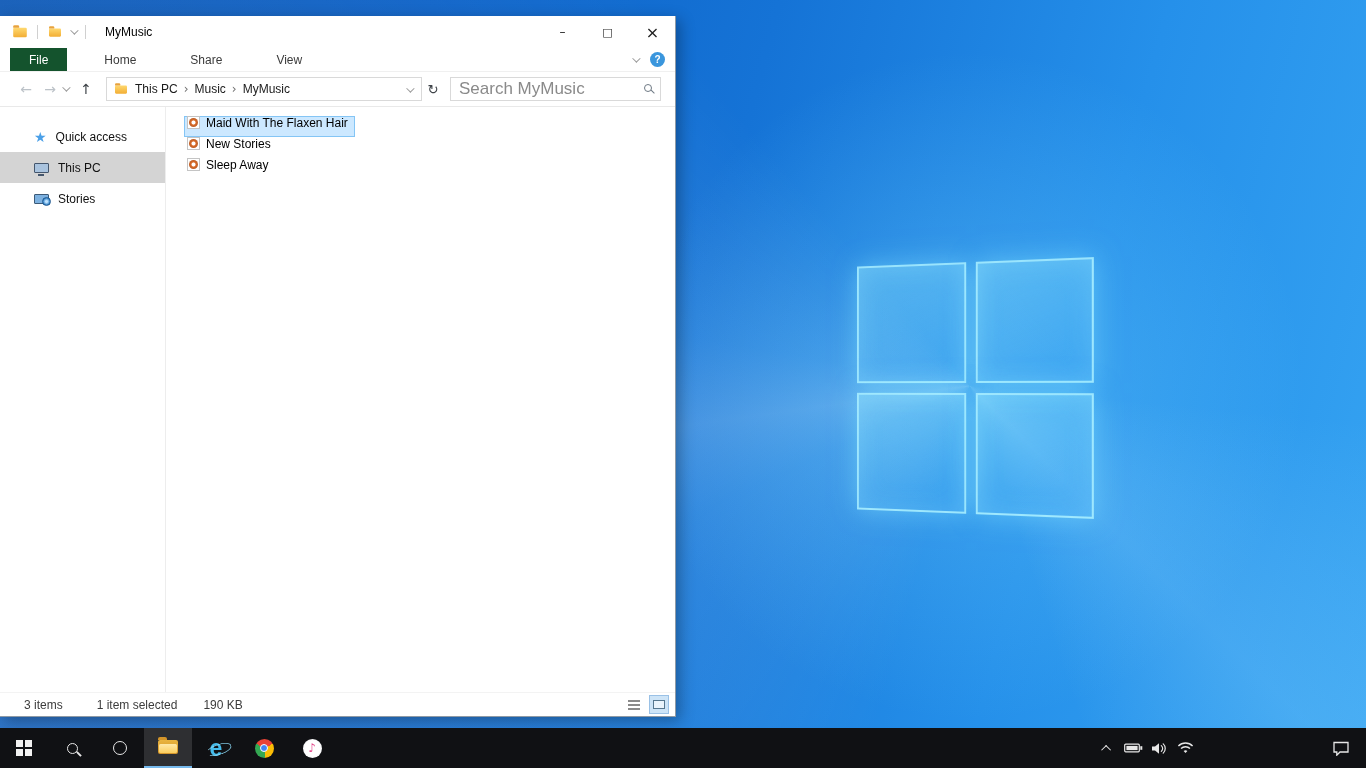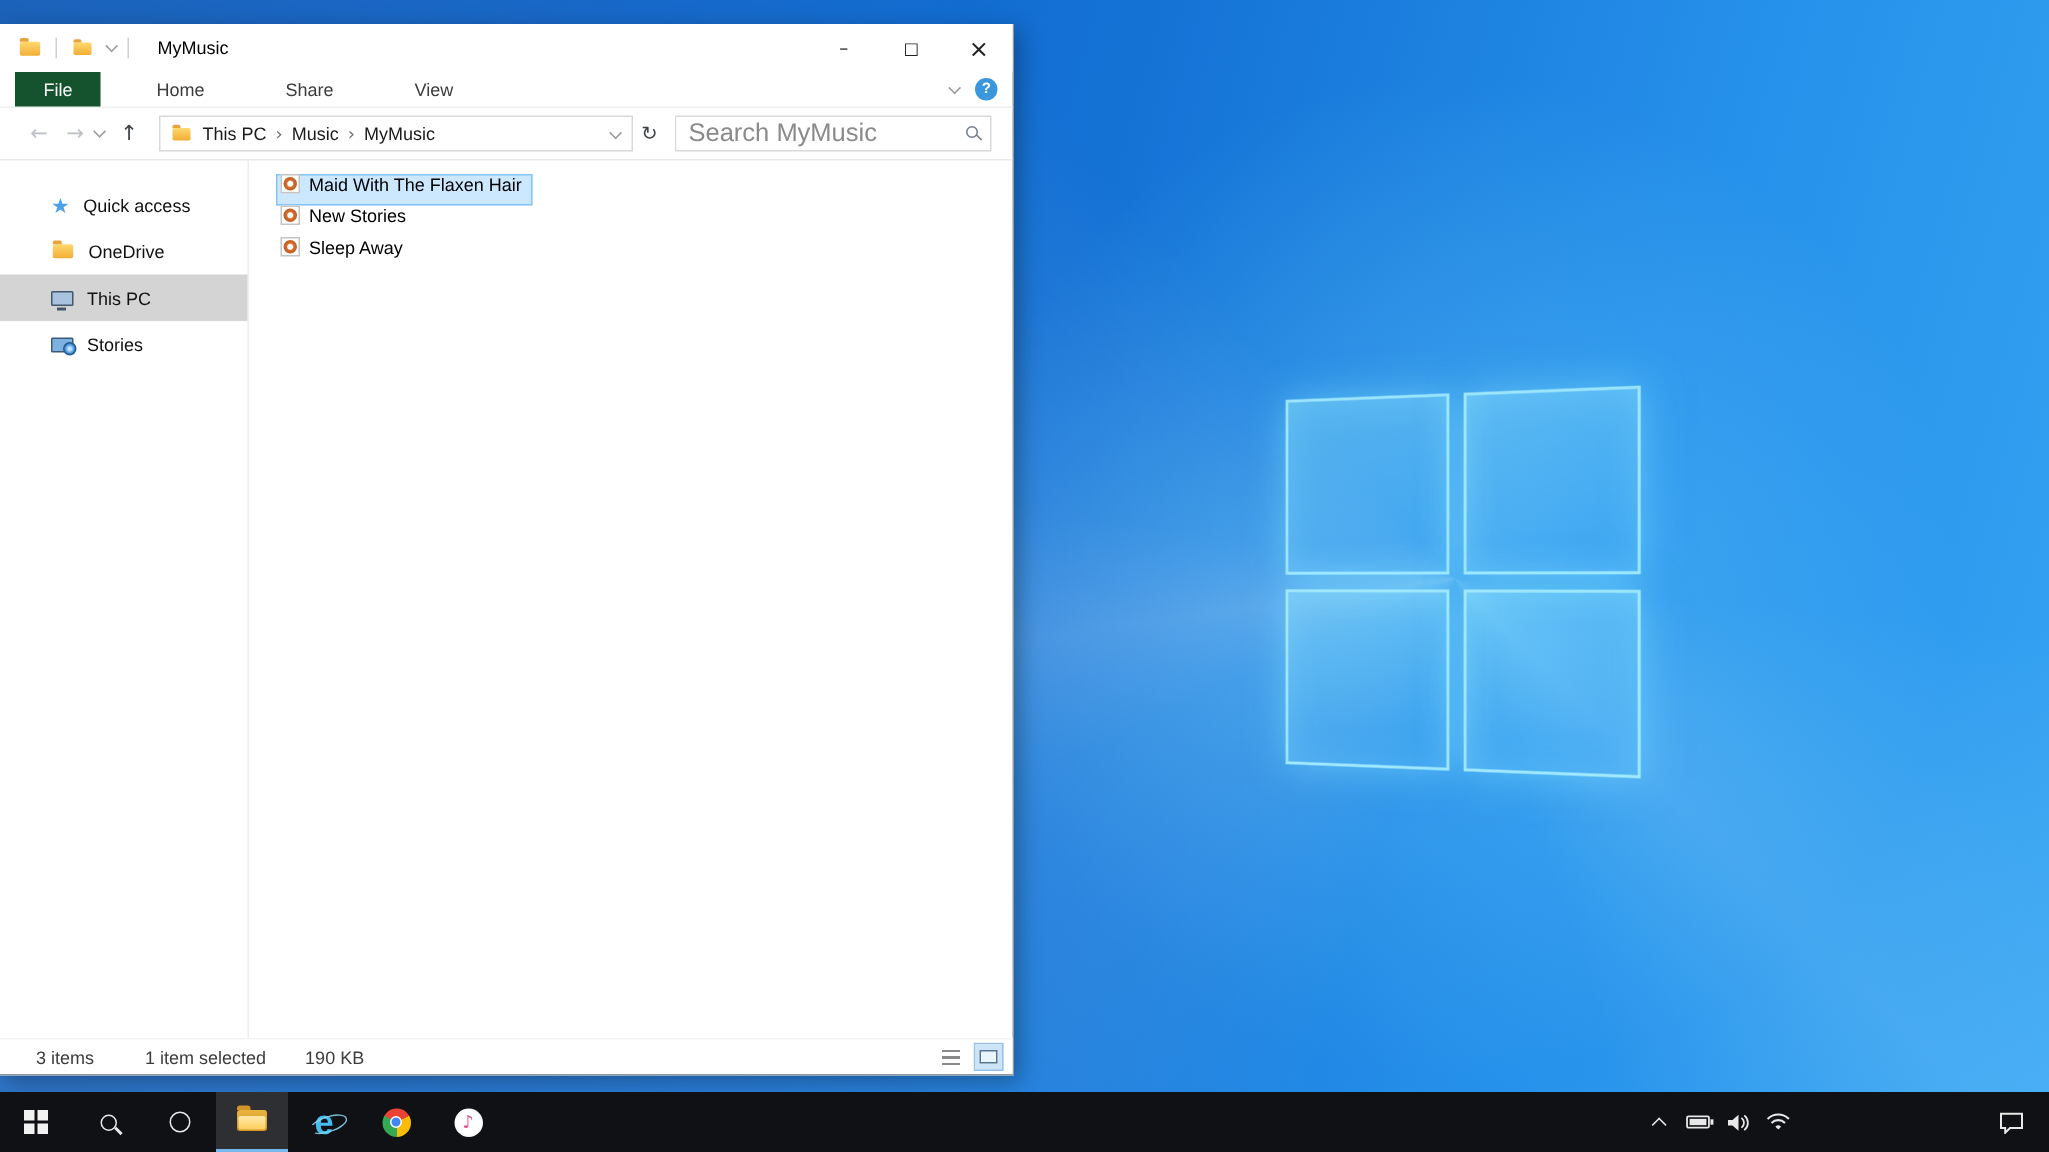--- a/index.html
+++ b/index.html
@@ -201,24 +201,20 @@
       <span class="mag"></span>
     </div>
   </div>
 
   <div class="body">
     <div class="sidebar">
       <div class="side-item">
         <span class="star">★</span>
         <span>Quick access</span>
       </div>
-      <div class="side-item">
-        <span class="folder sm"></span>
-        <span>OneDrive</span>
-      </div>
       <div class="side-item selected">
         <span class="pc-icon"></span>
         <span>This PC</span>
       </div>
       <div class="side-item">
         <span class="net-icon"></span>
         <span>Stories</span>
       </div>
     </div>
 

